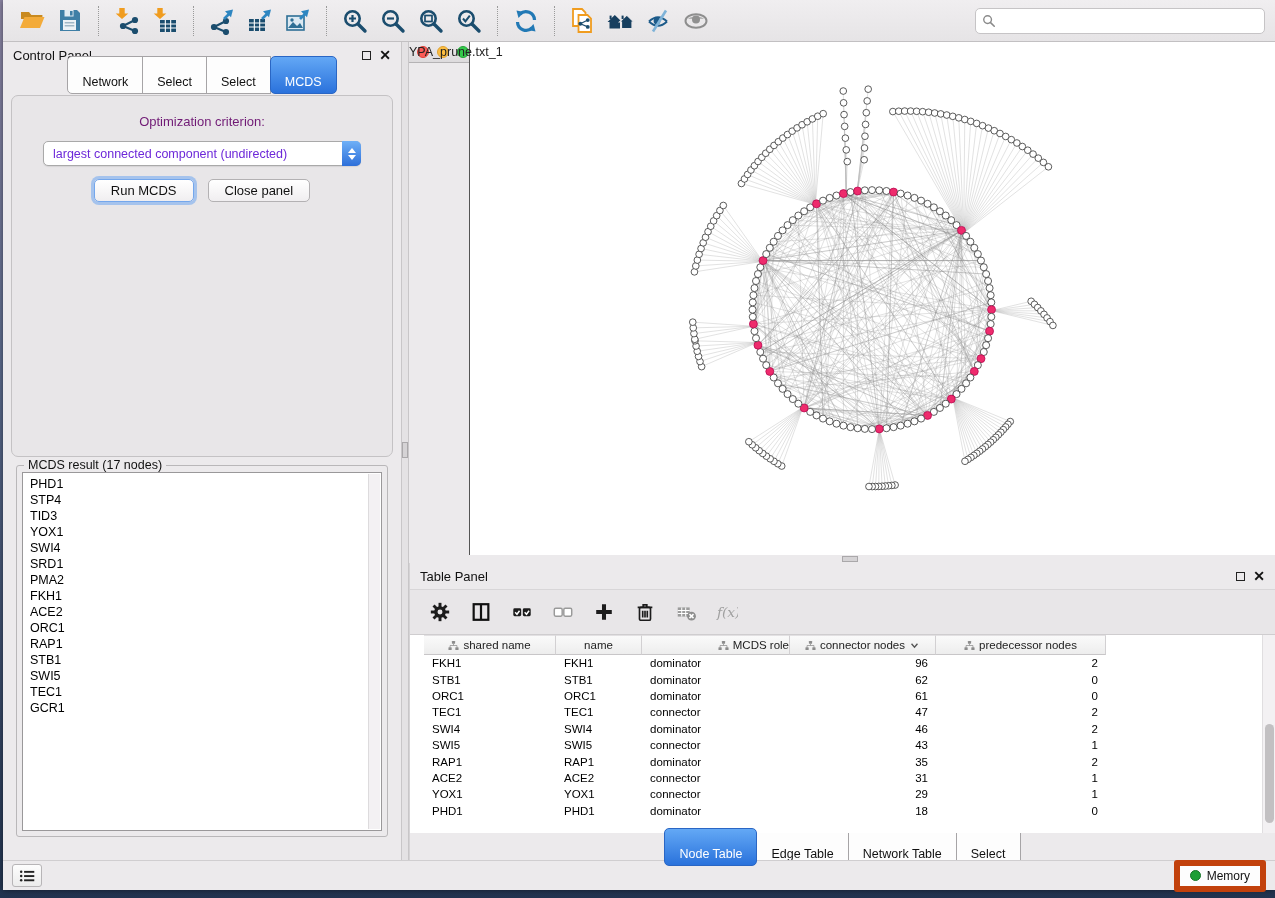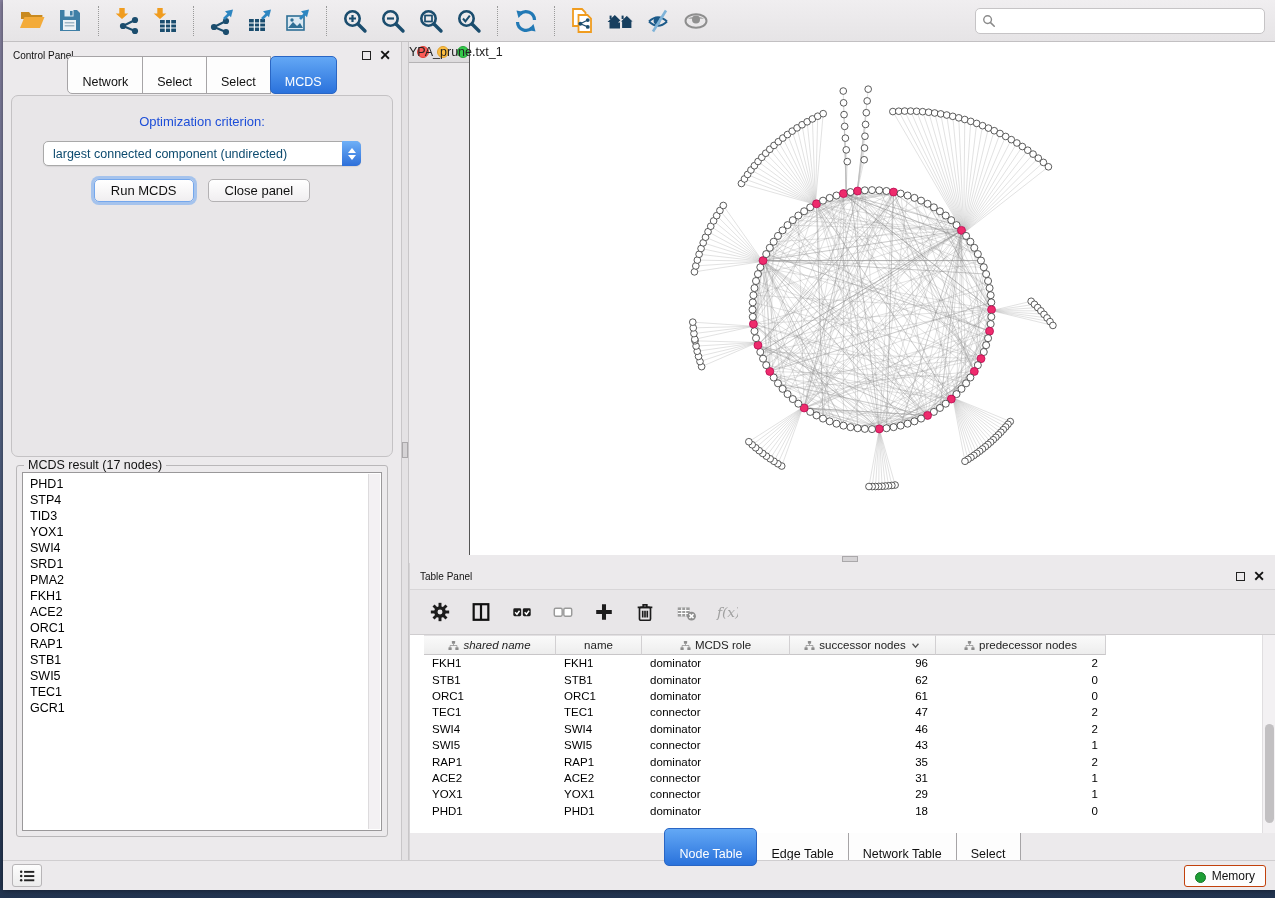--- a/index.html
+++ b/index.html
@@ -23,38 +23,38 @@
     background:#fff; border:1px solid #c6c4c6; border-radius:5px; padding:0 6px; }
   .search svg { width:14px; height:14px; flex:none; }
   .search input { border:none; outline:none; flex:1; height:20px; margin-left:4px; font-size:12px; background:transparent; }
 
   
   .main { flex:1; display:flex; min-height:0; }
 
   
   .cpanel { width:398px; flex:none; background:#eceaec; display:flex; flex-direction:column; }
   .p-head { height:26px; flex:none; display:flex; align-items:center; padding:0 10px; }
-  .p-title { font-size:10px; color:#111; }
+  .p-title { font-size:13px; color:#111; }
   .winbtns { margin-left:auto; display:flex; align-items:center; gap:8px; }
   .wb-float { width:9px; height:9px; border:1.4px solid #222; background:transparent; cursor:pointer; }
   .wb-close { font-size:14px; font-weight:bold; color:#111; line-height:10px; cursor:pointer; background:none; border:none; }
 
   .cp-tabs { height:26px; flex:none; display:flex; justify-content:center; align-items:flex-end; }
   .tab { font-size:12.5px; padding:18px 14px 4px; background:#fdfdfd; border:1px solid #a6a4a6;
     margin-left:-1px; color:#111; cursor:pointer; line-height:14px; }
   .tab:first-child { border-radius:5px 0 0 5px; margin-left:0; }
   .tab:last-child { border-radius:0 5px 5px 0; }
   .tab.active { background:linear-gradient(#63a8f5,#2a72dc); color:#fff; border-color:#2a66c4; border-radius:5px; position:relative; z-index:1; }
 
   .cp-inner { flex:none; height:362px; margin:1px 8px 0 8px; background:#e8e6e8;
     border:1px solid #c4c2c4; border-radius:7px; padding-top:18px; }
-  .opt-label { text-align:center; font-size:13px; color:#1d4ed8; }
+  .opt-label { text-align:center; font-size:13px; color:#701a75; }
   .selectbox { margin:12px auto 0; width:318px; height:25px; background:#fff; border:1px solid #a9a9a9;
     border-radius:5px; display:flex; align-items:center; cursor:pointer; box-shadow:0 1px 1px rgba(0,0,0,.08); }
-  .selectbox .val { flex:1; font-size:12.5px; padding-left:9px; color:#0c4a6e; white-space:nowrap; }
+  .selectbox .val { flex:1; font-size:12.5px; padding-left:9px; color:#6d28d9; white-space:nowrap; }
   .stepper { width:19px; height:25px; margin-right:-1px; border-radius:0 5px 5px 0;
     background:linear-gradient(#6fb0f7,#2d6fd9); display:flex; flex-direction:column;
     align-items:center; justify-content:center; gap:2px; }
   .stepper i { width:0; height:0; border-left:4px solid transparent; border-right:4px solid transparent; }
   .stepper .up { border-bottom:5px solid #fff; }
   .stepper .dn { border-top:5px solid #fff; }
   .btnrow { display:flex; justify-content:center; gap:14px; margin-top:13px; }
   .btn { font-size:13px; padding:3px 16px; background:linear-gradient(#ffffff,#f0eef0);
     border:1px solid #b3b1b3; border-radius:5px; color:#111; cursor:pointer; }
   .btn.focused { border-color:#74a7ec; box-shadow:0 0 0 3px rgba(110,165,240,.55); }
@@ -112,22 +112,22 @@
   .tb-thumb { position:absolute; left:1.5px; width:9px; border-radius:5px; background:#c2c0c2; top:45%; height:50%; }
 
   .tp-tabs { height:27px; flex:none; display:flex; justify-content:center; align-items:center; background:#eceaec; }
 
   
   .statusbar { height:30px; flex:none; background:#eceaec; border-top:1px solid #d0ced0;
     display:flex; align-items:center; padding:0 9px; }
   .sb-left { width:30px; height:23px; border:1px solid #b7b5b7; border-radius:3px;
     background:linear-gradient(#fdfdfd,#ececec); display:flex; align-items:center; justify-content:center; cursor:pointer; }
   .sb-left svg { width:16px; height:14px; }
-  .memory { margin-left:auto; display:flex; align-items:flex-end; gap:6px; padding:3px 10px;
-    background:#fdfdfd; border:1px solid #c2410c; border-radius:3px; font-size:12px; color:#111; cursor:pointer; }
+  .memory { margin-left:auto; display:flex; align-items:center; gap:6px; padding:3px 10px;
+    background:#fdfdfd; border:6px solid #c2410c; border-radius:3px; font-size:12px; color:#111; cursor:pointer; }
   .memdot { width:11px; height:11px; border-radius:50%; background:#1d9e35; border:1px solid #157527; }
 </style>
 </head>
 <body>
 
 <div class="desktop">
   <div class="app">
 
     <div class="toolbar">
       <div class="tb-icons" id="tb-icons">
@@ -1158,55 +1158,55 @@
               </button>
               <button class="tpi disabled">
                 <svg viewBox="0 0 24 24">
                   <text x="1" y="17" font-family="DejaVu Serif, serif" font-style="italic" font-size="15" fill="#a0a0a0">f(x)</text>
                 </svg>
               </button>
             </div>
           <div class="tp-table">
             <div class="thead" id="thead">
                 <div class="gutter"></div>
-                <div class="th" style="width: 132px; font-style: italic;">
+                <div class="th" style="width: 132px;">
                   <svg viewBox="0 0 24 22">
                     <g fill="#8c8c8c">
                       <rect x="8.5" y="1" width="7" height="6" rx="1"></rect>
                       <path d="M12 7 v4 M4.5 15 v-4 h15 v4" stroke="#8c8c8c" stroke-width="1.6" fill="none"></path>
                       <rect x="1" y="15" width="7" height="6" rx="1"></rect>
                       <rect x="16" y="15" width="7" height="6" rx="1"></rect>
                     </g>
                   </svg>
                   <span>shared name</span>
                 </div>
                 <div class="th" style="width: 86px;">
                   <span>name</span>
                 </div>
-                <div class="th" style="width: 148px;">
+                <div class="th" style="width: 148px; justify-content: flex-end;">
                   <svg viewBox="0 0 24 22">
                     <g fill="#8c8c8c">
                       <rect x="8.5" y="1" width="7" height="6" rx="1"></rect>
                       <path d="M12 7 v4 M4.5 15 v-4 h15 v4" stroke="#8c8c8c" stroke-width="1.6" fill="none"></path>
                       <rect x="1" y="15" width="7" height="6" rx="1"></rect>
                       <rect x="16" y="15" width="7" height="6" rx="1"></rect>
                     </g>
                   </svg>
                   <span>MCDS role</span>
                 </div>
                 <div class="th" style="width: 146px;">
                   <svg viewBox="0 0 24 22">
                     <g fill="#8c8c8c">
                       <rect x="8.5" y="1" width="7" height="6" rx="1"></rect>
                       <path d="M12 7 v4 M4.5 15 v-4 h15 v4" stroke="#8c8c8c" stroke-width="1.6" fill="none"></path>
                       <rect x="1" y="15" width="7" height="6" rx="1"></rect>
                       <rect x="16" y="15" width="7" height="6" rx="1"></rect>
                     </g>
                   </svg>
-                  <span>successor nodes</span>
+                  <span>connector nodes</span>
                   <svg viewBox="0 0 13 13">
                     <path d="M3 4.5 l3.5 4 3.5-4" stroke="#555" stroke-width="1.6" fill="none"></path>
                   </svg>
                 </div>
                 <div class="th" style="width: 170px;">
                   <svg viewBox="0 0 24 22">
                     <g fill="#8c8c8c">
                       <rect x="8.5" y="1" width="7" height="6" rx="1"></rect>
                       <path d="M12 7 v4 M4.5 15 v-4 h15 v4" stroke="#8c8c8c" stroke-width="1.6" fill="none"></path>
                       <rect x="1" y="15" width="7" height="6" rx="1"></rect>

